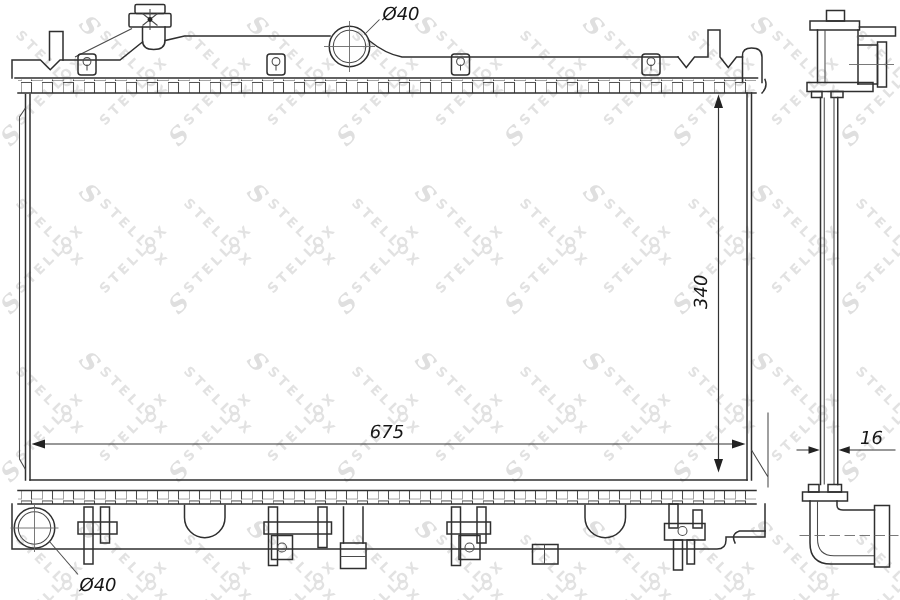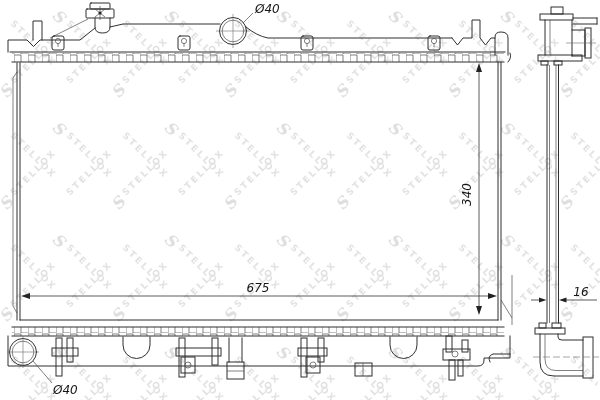--- a/index.html
+++ b/index.html
@@ -1,17 +1,17 @@
 <!DOCTYPE html>
 <html><head>
 <meta charset="utf-8">
 <style>
   html,body{margin:0;padding:0;background:#fff;}
   #stage{position:relative;width:600px;height:400px;background:#ffffff;overflow:hidden;
-         font-family:"DejaVu Sans",sans-serif;border-radius:28px;}
+         font-family:"DejaVu Sans",sans-serif;}
   svg{position:absolute;left:0;top:0;display:block;}
   .ln{fill:none;stroke:#2f2f2f;stroke-width:1;stroke-linecap:square;}
   .thin{fill:none;stroke:#4a4a4a;stroke-width:0.7;}
   .cl{fill:none;stroke:#6a6a6a;stroke-width:0.6;}
   .dimln{fill:none;stroke:#333;stroke-width:0.8;}
   .arrow{fill:#222;stroke:none;}
   .dimtxt{font:italic 12px "DejaVu Sans",sans-serif;fill:#161616;}
   .wmT{font:bold 9px "DejaVu Sans",sans-serif;letter-spacing:2.4px;fill:#e2e2e2;}
   .wmS{font:bold italic 16px "DejaVu Serif",serif;fill:#dfdfdf;}
 </style>

